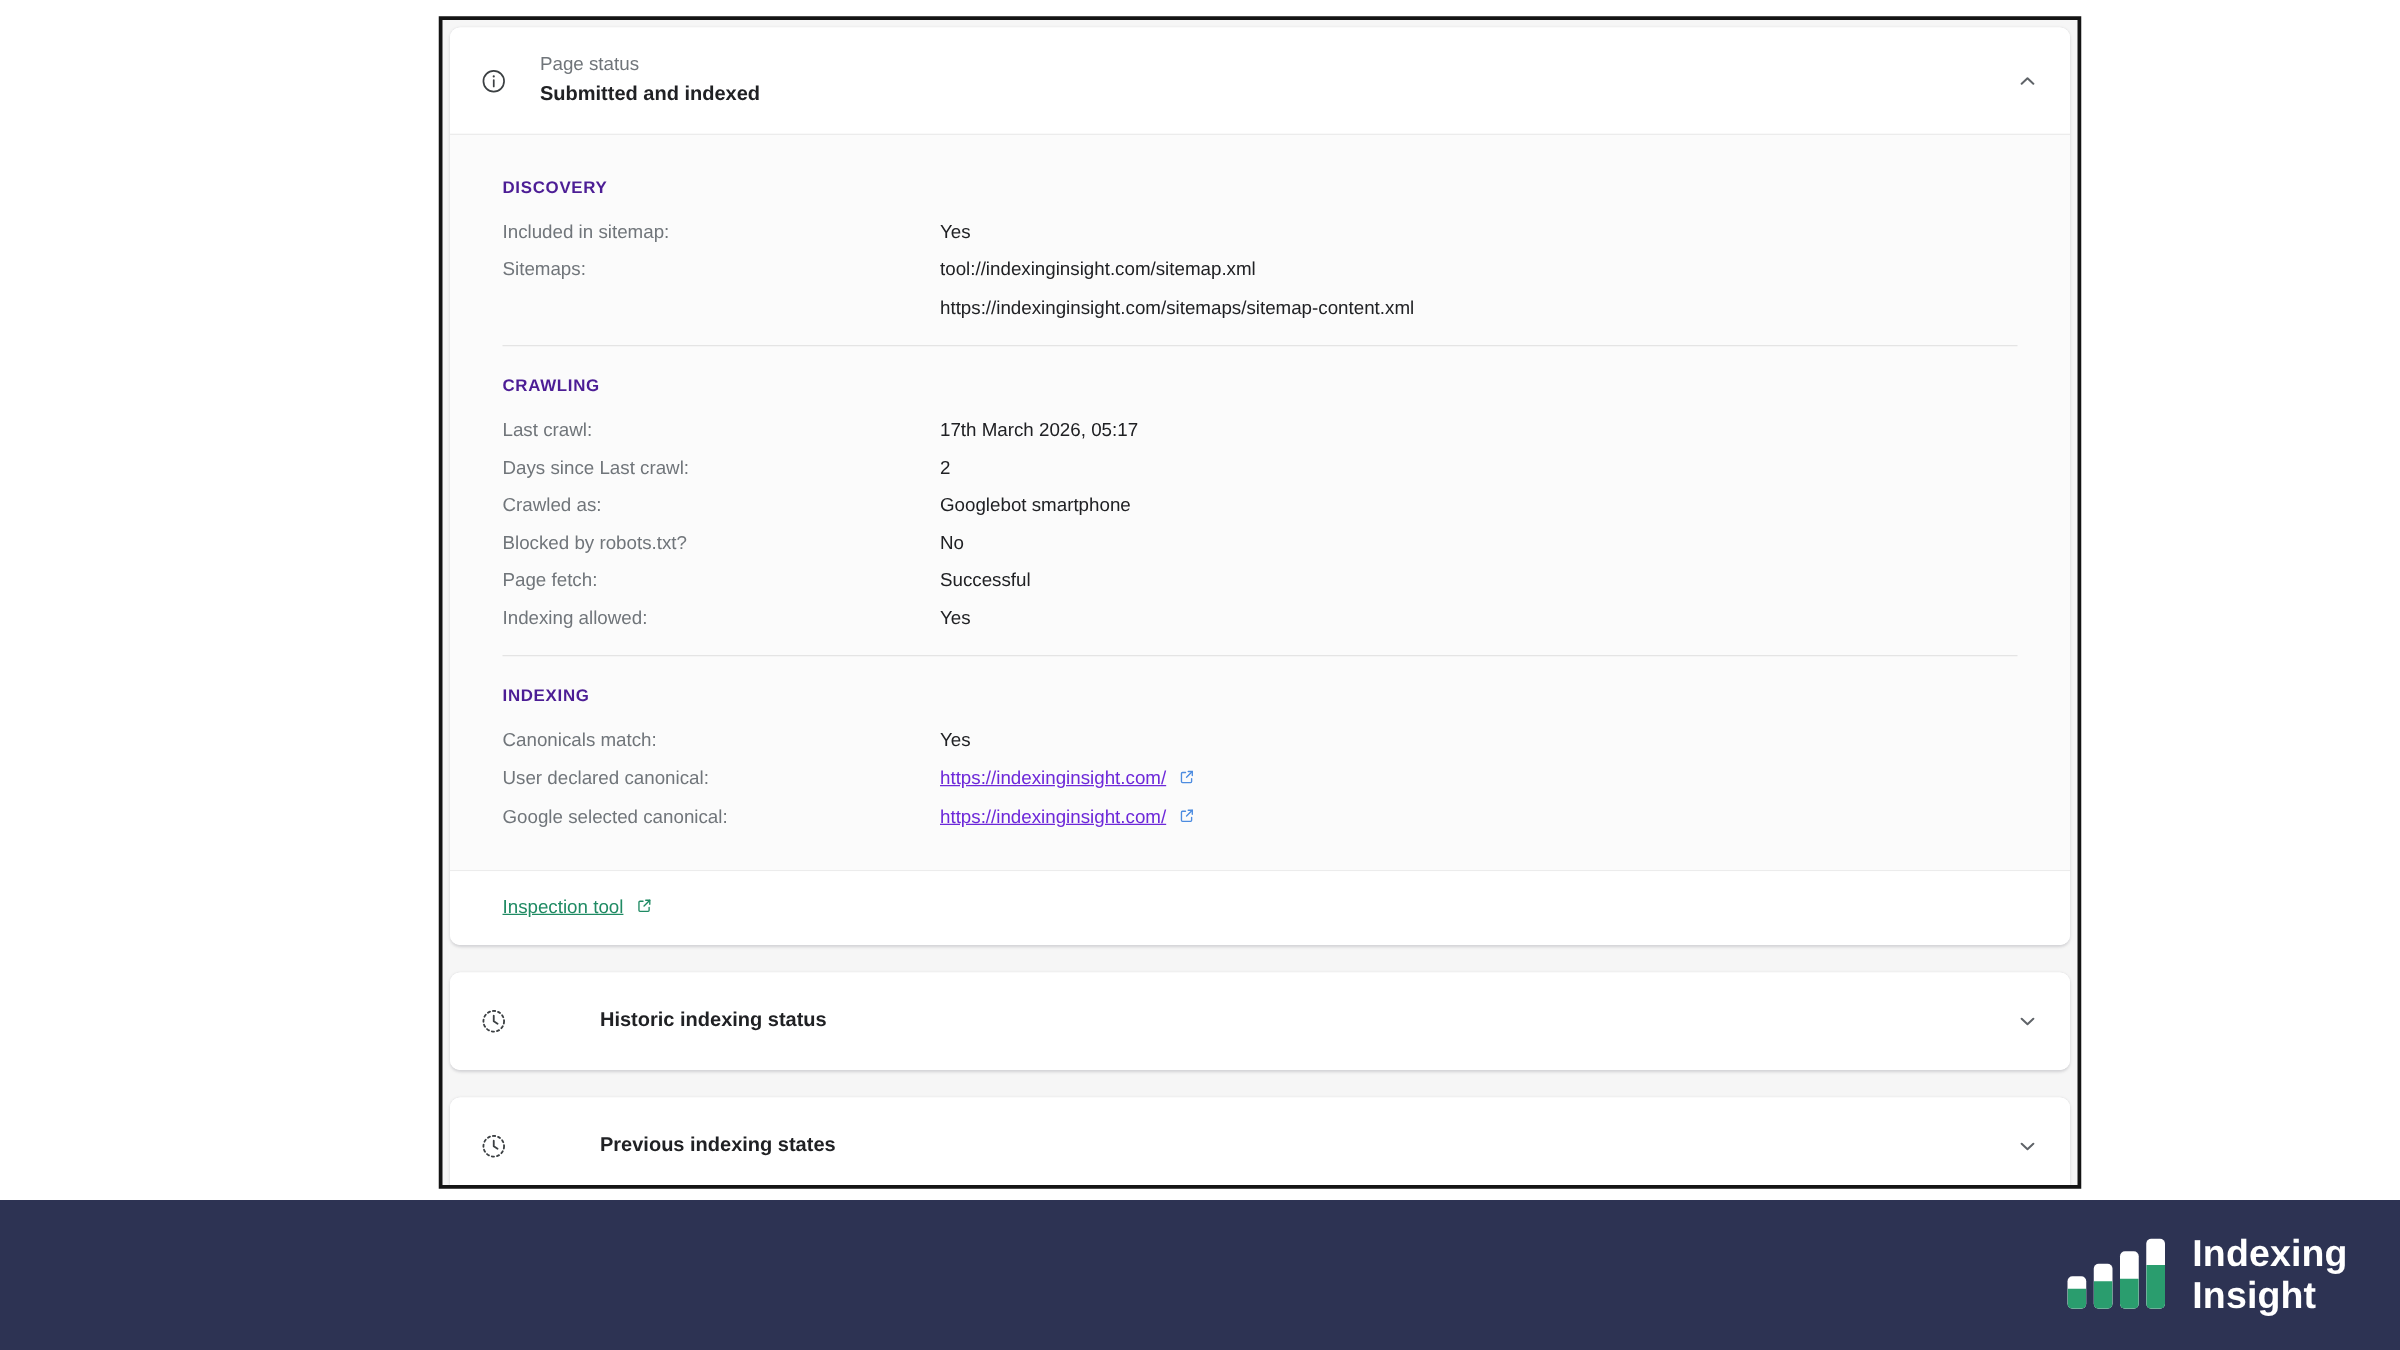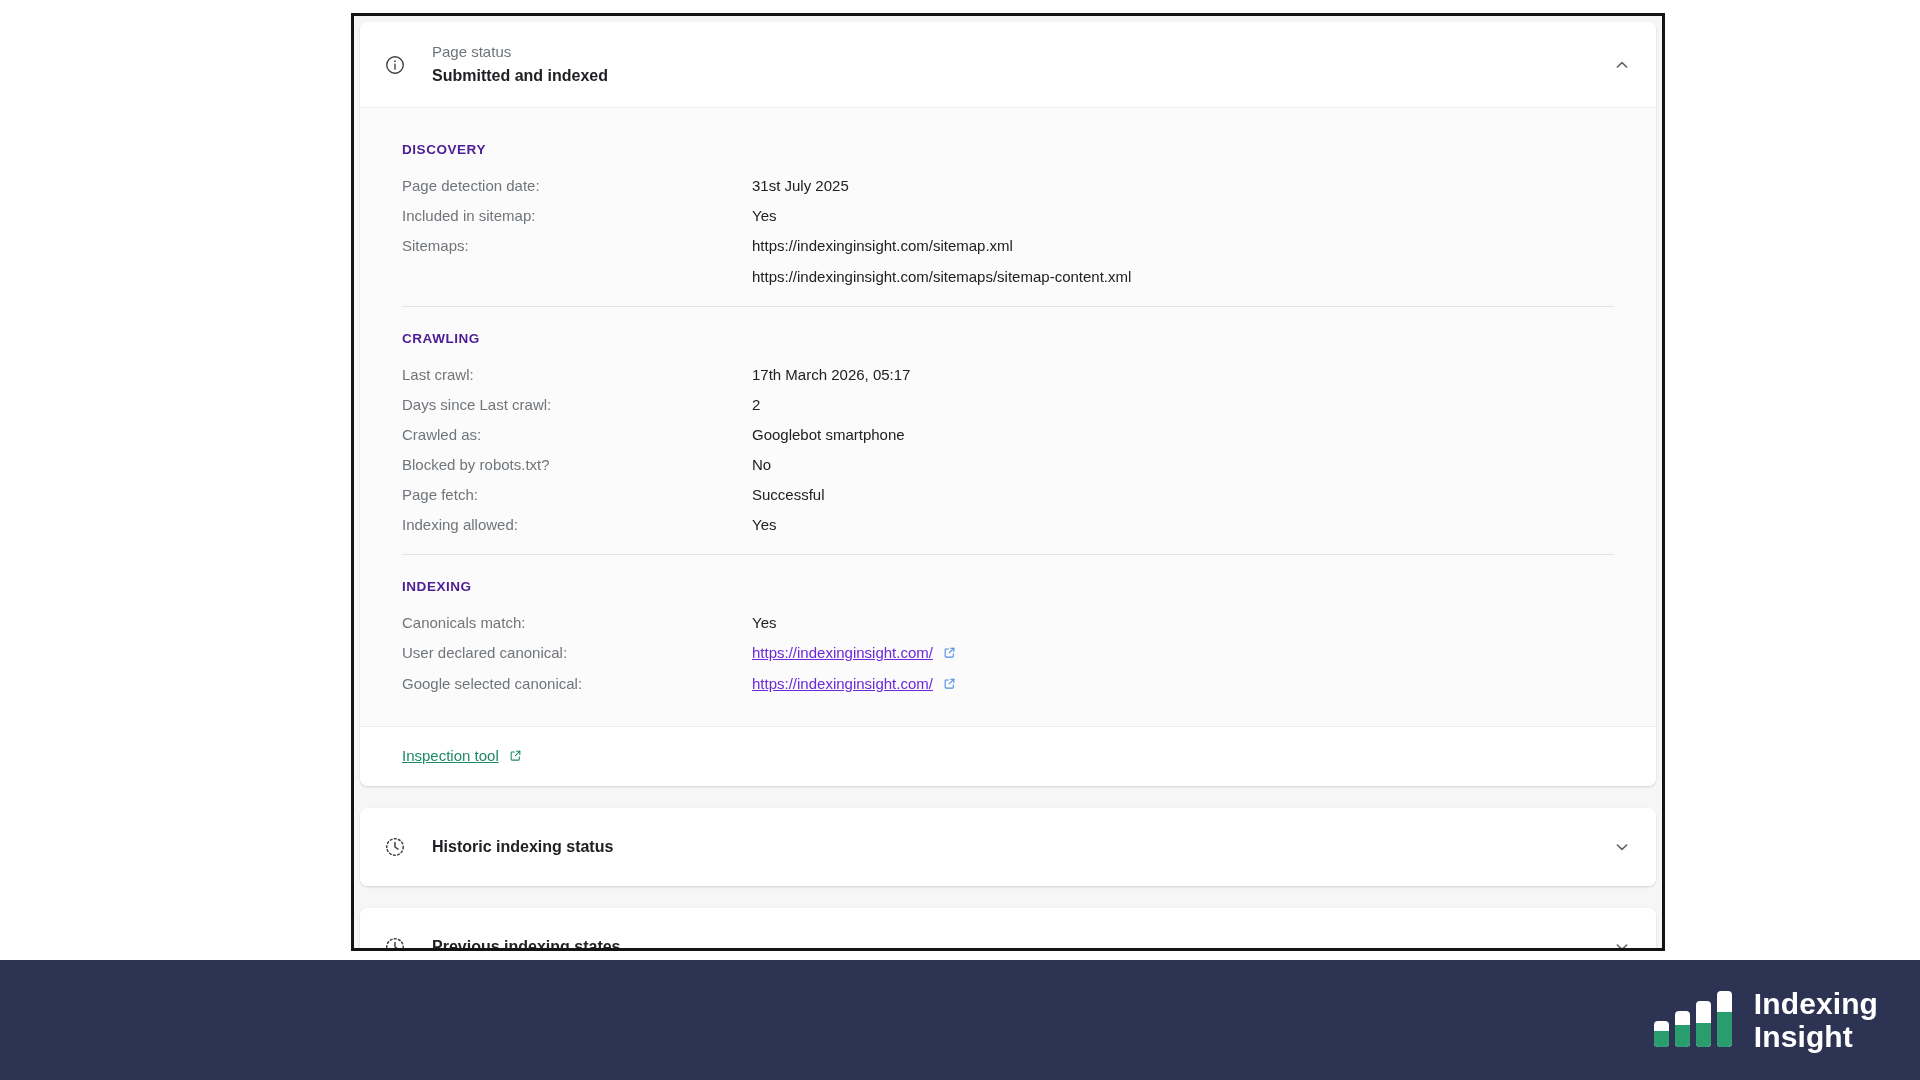--- a/index.html
+++ b/index.html
@@ -33,21 +33,21 @@
 
   .card-header {
     display: flex;
     align-items: center;
     padding: 20px 24px 20px 22px;
     min-height: 78px;
     cursor: pointer;
     background: #ffffff;
     border-radius: 8px 8px 0 0;
   }
-  .card-header.collapsed { border-radius: 8px; }
+  .card-header.collapsed { border-radius: 8px; gap: 48px; }
 
   .hdr-icon {
     width: 26px; height: 26px;
     flex: 0 0 26px;
     margin-right: 24px;
     display:flex; align-items:center; justify-content:center;
     color:#3c4043;
   }
   .hdr-text { flex: 1 1 auto; }
   .hdr-eyebrow {
@@ -202,34 +202,30 @@
             </svg>
           </span>
         </div>
 
         <div class="card-body">
           <div class="body-inner">
 
             <div class="section">
               <div class="section-title">DISCOVERY</div>
 
-              <div class="row">
-                <div class="row-label">Page detection date:</div>
-                <div class="row-value">31st July 2025</div>
-              </div>
 
               <div class="row">
                 <div class="row-label">Included in sitemap:</div>
                 <div class="row-value">Yes</div>
               </div>
 
               <div class="row">
                 <div class="row-label">Sitemaps:</div>
                 <div class="row-value">
-                  <span class="multi">https://indexinginsight.com/sitemap.xml</span>
+                  <span class="multi">tool://indexinginsight.com/sitemap.xml</span>
                   <span class="multi">https://indexinginsight.com/sitemaps/sitemap-content.xml</span>
                 </div>
               </div>
             </div>
 
             <div class="divider"></div>
 
             <div class="section">
               <div class="section-title">CRAWLING</div>
 

